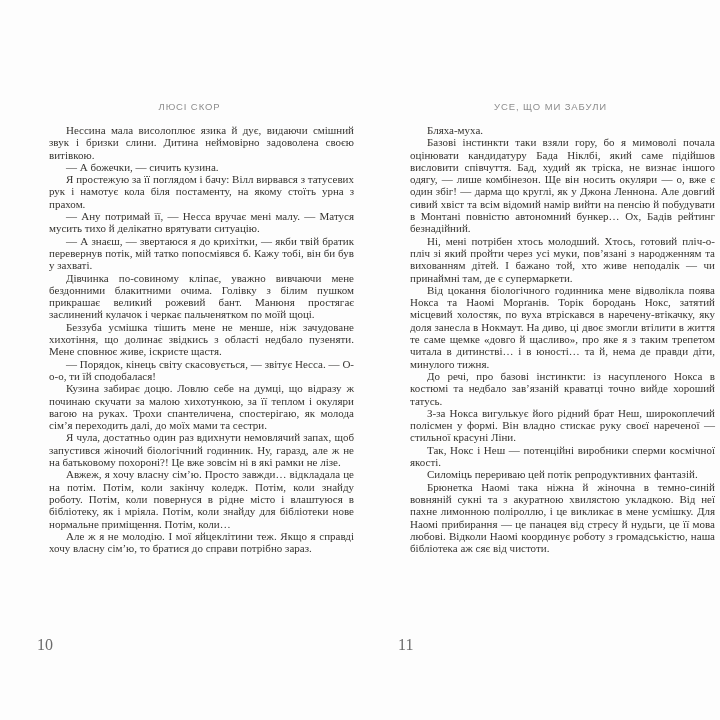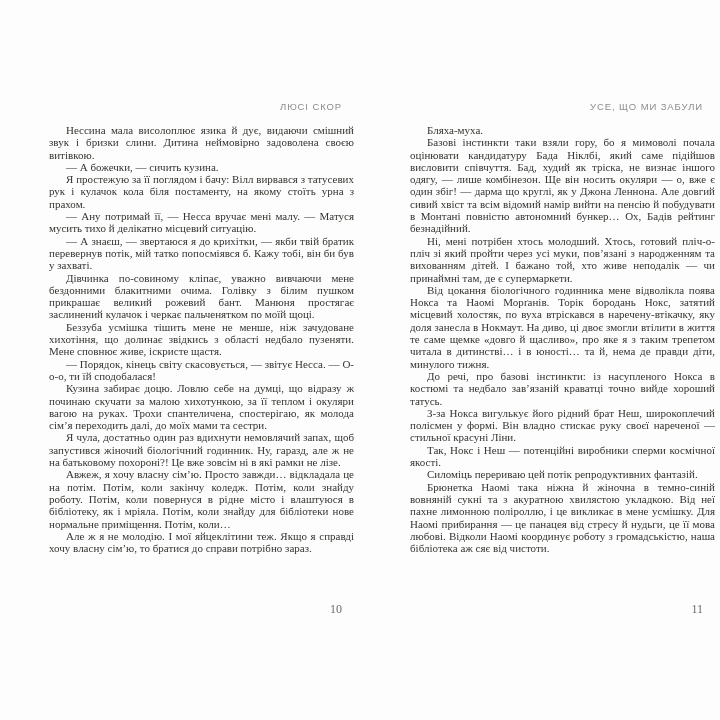--- a/index.html
+++ b/index.html
@@ -10,52 +10,52 @@
   }
   .spread {
     position: relative; width: 720px; height: 720px;
     font-family: "Liberation Serif", serif;
   }
   .page { position: absolute; top: 0; height: 720px; width: 305px; }
   .page.left  { left: 37px; }
   .page.right { left: 398px; }
   .running-head {
     position: absolute; top: 101px; left: 0; right: 0;
-    text-align: right; white-space: nowrap;
+    text-align: center; white-space: nowrap;
     font-family: "Liberation Sans", sans-serif;
     font-size: 9.5px; letter-spacing: 0.9px;
     color: var(--running-head, #8d8d8d);
   }
   .text-block {
     position: absolute; top: 124px; left: 0; width: 305px;
     font-size: 11px; line-height: 12.3px;
     text-align: justify;
     color: var(--body-text, #363430);
     hyphens: auto; margin-left: 12px; -webkit-hyphens: auto;
   }
   .para { margin: 0; text-indent: 17px; }
   .page-number {
-    position: absolute; top: 602px; left: 0; right: 0;
-    text-align: right;
-    font-size: 12px;
+    position: absolute; top: 636px; left: 0; right: 0;
+    text-align: left;
+    font-size: 16px;
     color: var(--page-number, #6b6b6b);
   }
 </style>
 </head>
 <body>
 
 <div class="spread">
 
   <section class="page left">
     <header class="running-head">ЛЮСІ СКОР</header>
     <div class="text-block">
       <p class="para">Нессина мала висолоплює язика й дує, видаючи смішний звук і бризки слини. Дитина неймовірно задоволена своєю витівкою.</p>
       <p class="para">— А божечки, — сичить кузина.</p>
-      <p class="para">Я простежую за її поглядом і бачу: Вілл вирвався з татусевих рук і кулачок кола біля постаменту, на якому стоїть урна з прахом.</p>
-      <p class="para">— Ану потримай її, — Несса вручає мені малу. — Матуся мусить тихо й делікатно місцевий ситуацію.</p>
+      <p class="para">Я простежую за її поглядом і бачу: Вілл вирвався з татусевих рук і намотує кола біля постаменту, на якому стоїть урна з прахом.</p>
+      <p class="para">— Ану потримай її, — Несса вручає мені малу. — Матуся мусить тихо й делікатно врятувати ситуацію.</p>
       <p class="para">— А знаєш, — звертаюся я до крихітки, — якби твій братик перевернув потік, мій татко попосміявся б. Кажу тобі, він би був у захваті.</p>
       <p class="para">Дівчинка по-совиному кліпає, уважно вивчаючи мене бездонними блакитними очима. Голівку з білим пушком прикрашає великий рожевий бант. Манюня простягає заслинений кулачок і черкає пальченятком по моїй щоці.</p>
       <p class="para">Беззуба усмішка тішить мене не менше, ніж зачудоване хихотіння, що долинає звідкись з області недбало пузеняти. Мене сповнює живе, іскристе щастя.</p>
       <p class="para">— Порядок, кінець світу скасовується, — звітує Несса. — О-о-о, ти їй сподобалася!</p>
       <p class="para">Кузина забирає доцю. Ловлю себе на думці, що відразу ж починаю скучати за малою хихотункою, за її теплом і окуляри вагою на руках. Трохи спантеличена, спостерігаю, як молода сім’я переходить далі, до моїх мами та сестри.</p>
       <p class="para">Я чула, достатньо один раз вдихнути немовлячий запах, щоб запустився жіночий біологічний годинник. Ну, гаразд, але ж не на батьковому похороні?! Це вже зовсім ні в які рамки не лізе.</p>
       <p class="para">Авжеж, я хочу власну сім’ю. Просто завжди… відкладала це на потім. Потім, коли закінчу коледж. Потім, коли знайду роботу. Потім, коли повернуся в рідне місто і влаштуюся в бібліотеку, як і мріяла. Потім, коли знайду для бібліотеки нове нормальне приміщення. Потім, коли…</p>
       <p class="para">Але ж я не молодію. І мої яйцеклітини теж. Якщо я справді хочу власну сім’ю, то братися до справи потрібно зараз.</p>
     </div>
     <footer class="page-number">10</footer>

